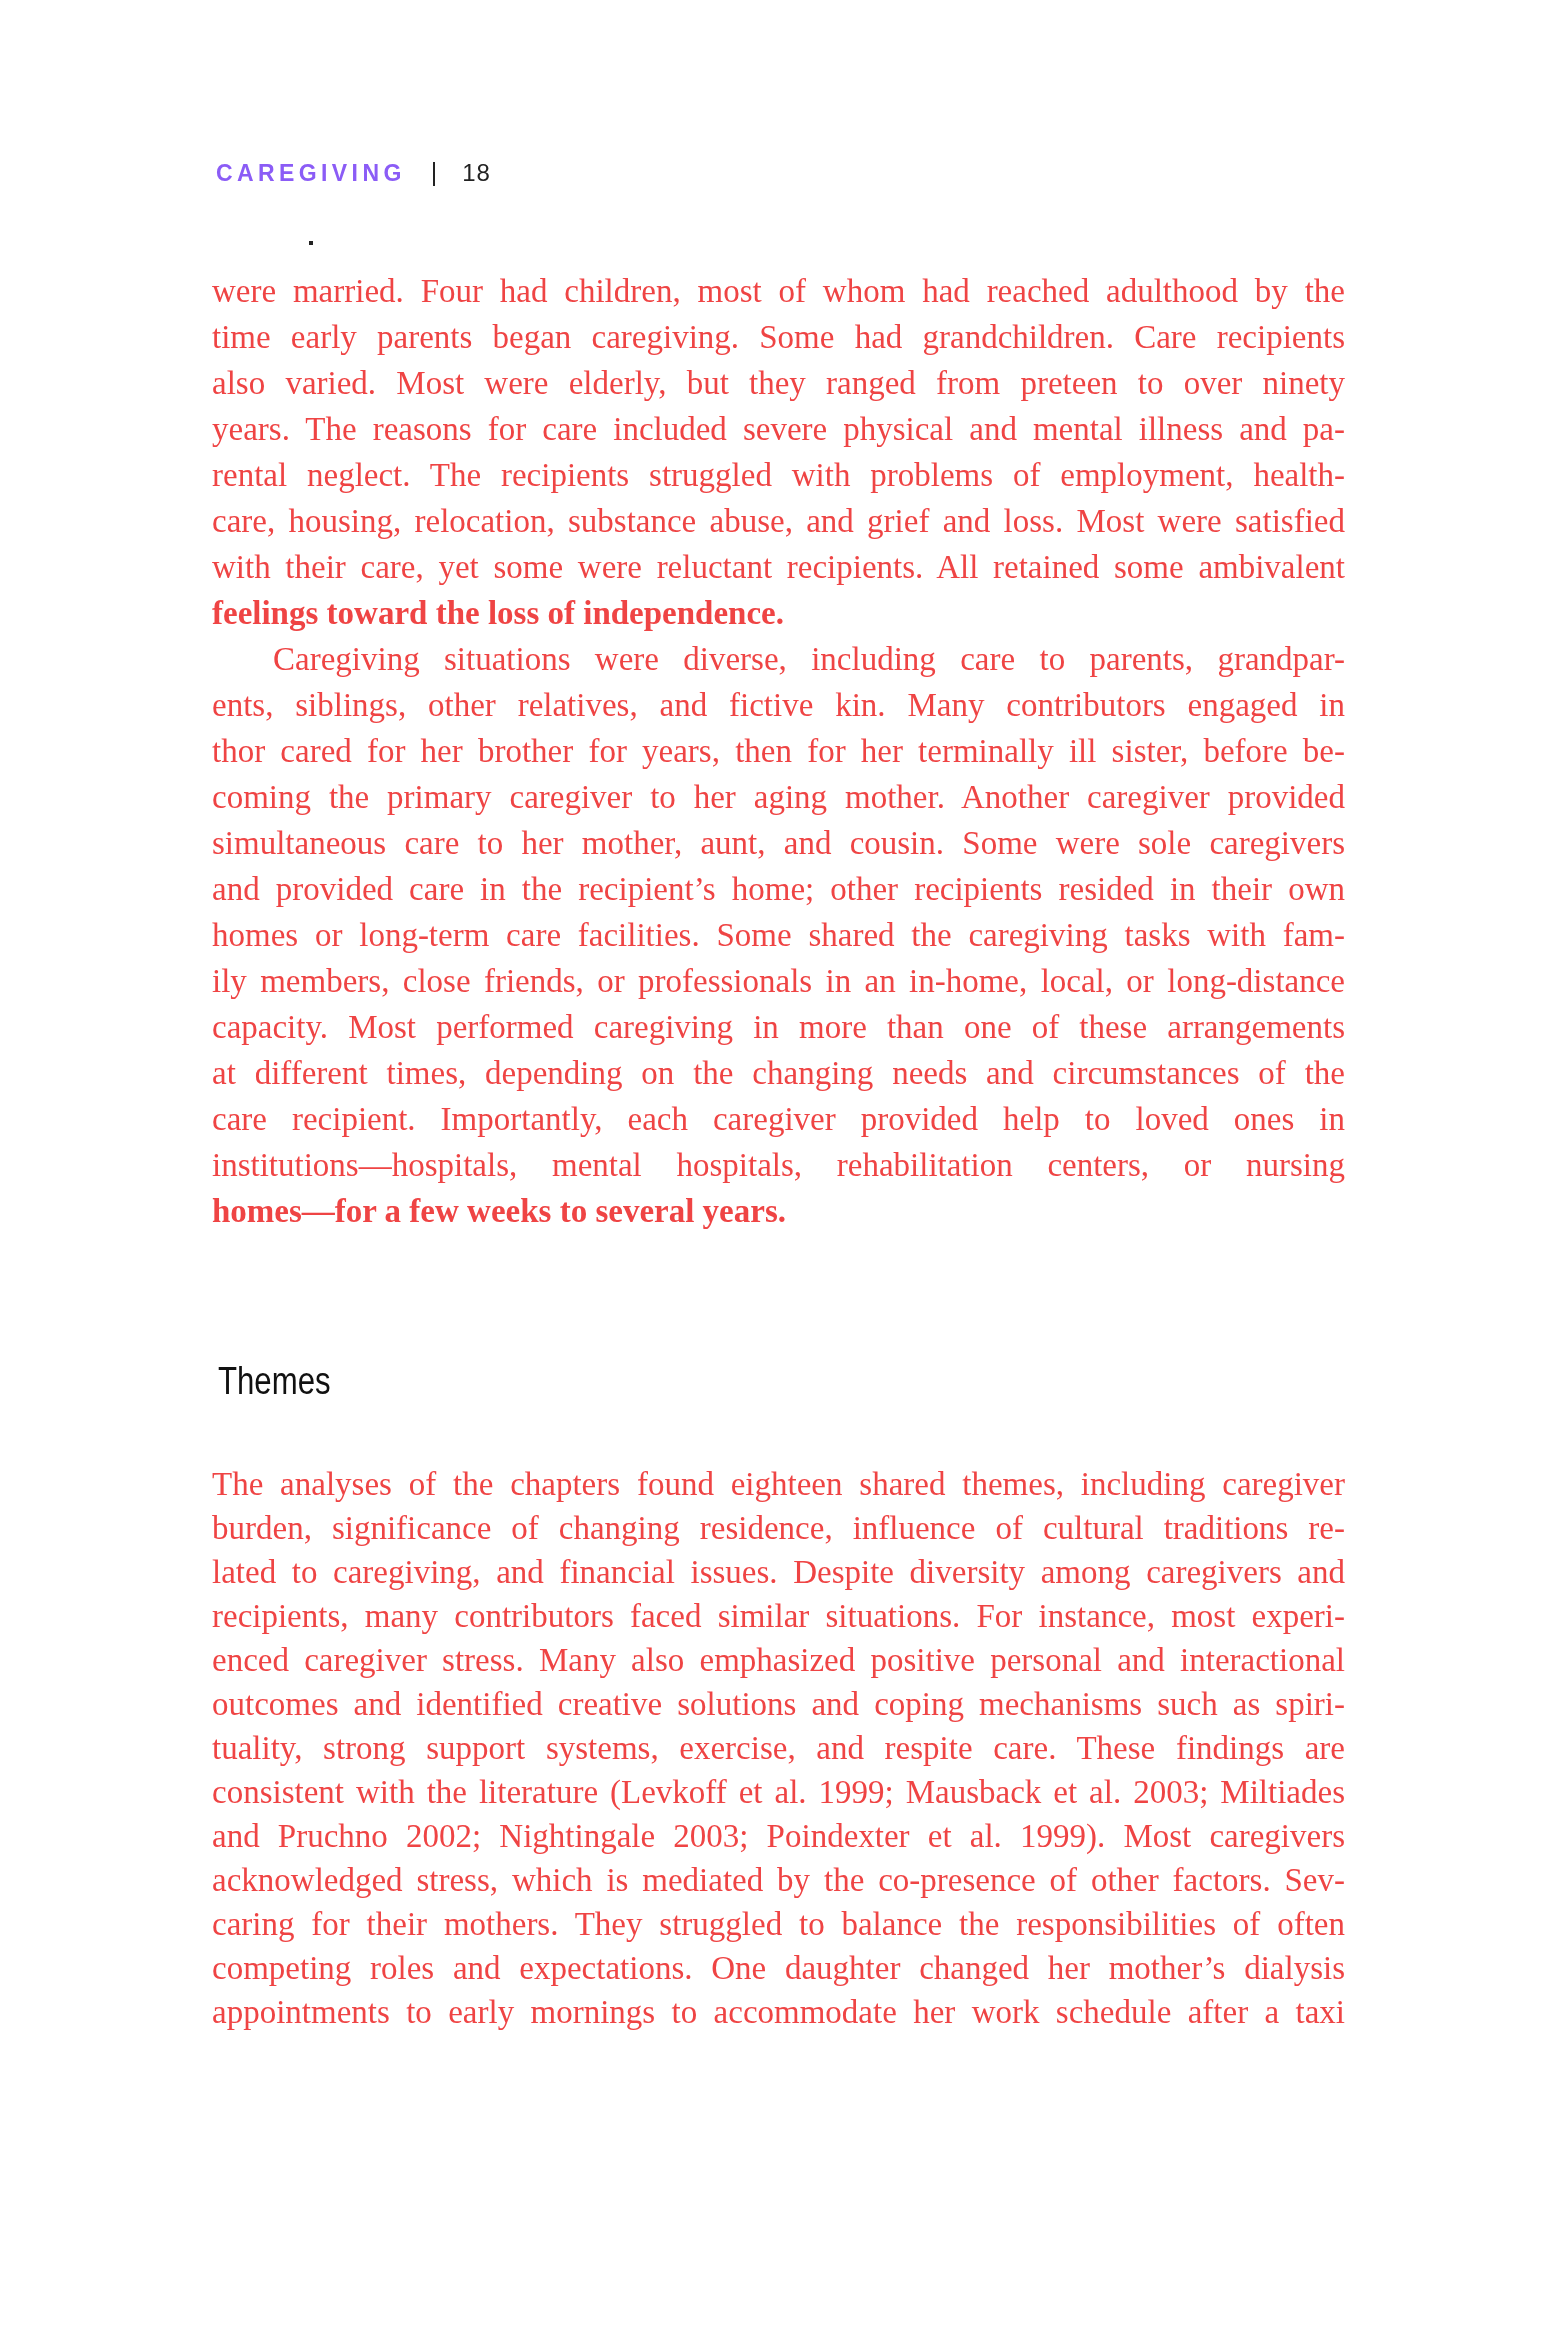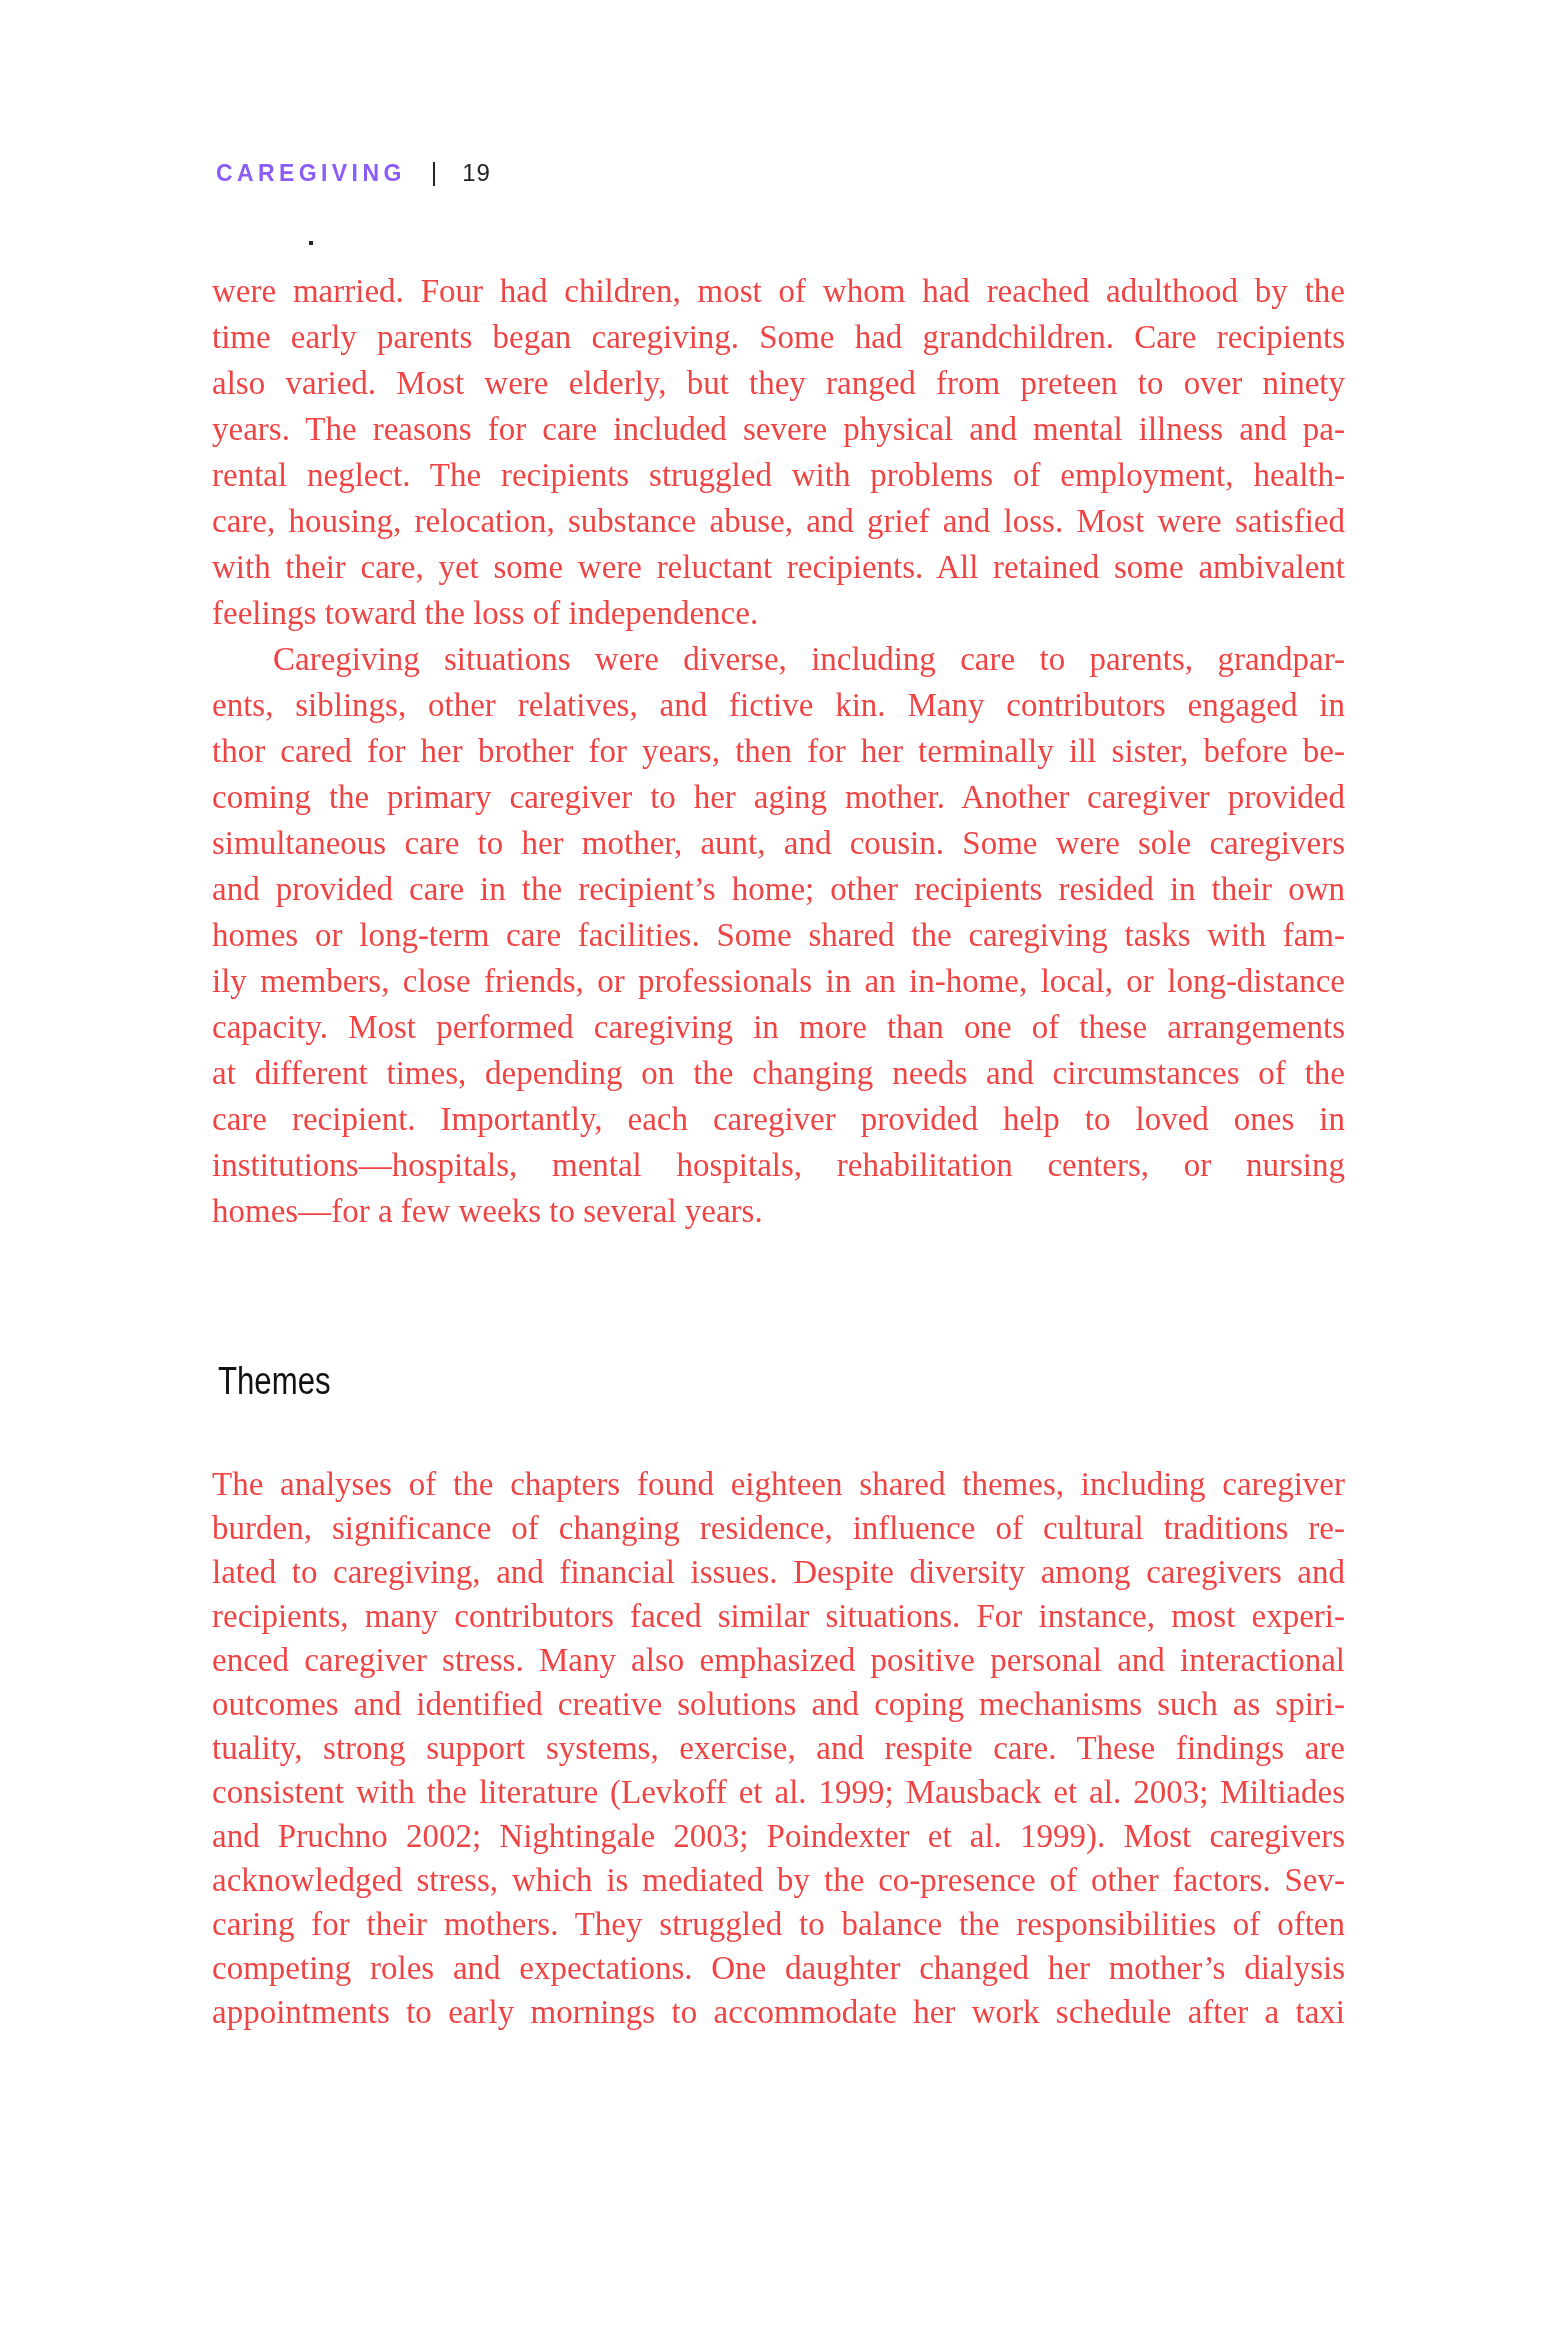--- a/index.html
+++ b/index.html
@@ -9,36 +9,36 @@
     font-family: "Liberation Sans", sans-serif; white-space: nowrap;
   }
   .rh-title { font-weight: bold; font-size: 23px; letter-spacing: 4.4px; color: #8b5cf6; }
   .rh-sep { display: inline-block; font-size: 25px; margin-left: 25px; margin-right: 25px; color: #222; font-weight: normal; }
   .rh-page { font-size: 24px; color: #222; letter-spacing: 1px; }
   .stray-dot { position: absolute; left: 309px; top: 241px; width: 3.8px; height: 3.8px; background: #222; }
   .textblock { position: absolute; left: 212px; width: 1133px;
     font-family: "Liberation Serif", serif; font-size: 33px; color: #ef4444; }
   .line { display: block; height: 46px; line-height: 46px; white-space: nowrap;
     text-align: justify; text-align-last: justify; overflow: visible; }
-  .line.last { text-align: center; text-align-last: left; }
+  .line.last { text-align: center; text-align-last: left; font-weight: bold; }
   .line.indent { padding-left: 61px; }
   #block-a { top: 268px; }
   #block-b { top: 1462px; }
   #block-b .line { height: 44px; line-height: 44px; }
   .section-heading {
     position: absolute; left: 218px; top: 1360px;
     font-family: "Liberation Sans", sans-serif; font-size: 38px; color: #111;
     transform: scaleX(0.82); transform-origin: left center; white-space: nowrap;
   }
 </style>
 </head>
 <body>
 
 <div class="running-head">
-  <span class="rh-title">CAREGIVING</span><span class="rh-sep">|</span><span class="rh-page">19</span>
+  <span class="rh-title">CAREGIVING</span><span class="rh-sep">|</span><span class="rh-page">18</span>
 </div>
 
 <div class="stray-dot"></div>
 
 <div class="textblock" id="block-a">
     <div class="paragraph">
       <span class="line">were married. Four had children, most of whom had reached adulthood by the</span>
       <span class="line">time early parents began caregiving. Some had grandchildren. Care recipients</span>
       <span class="line">also varied. Most were elderly, but they ranged from preteen to over ninety</span>
       <span class="line">years. The reasons for care included severe physical and mental illness and pa-</span>

